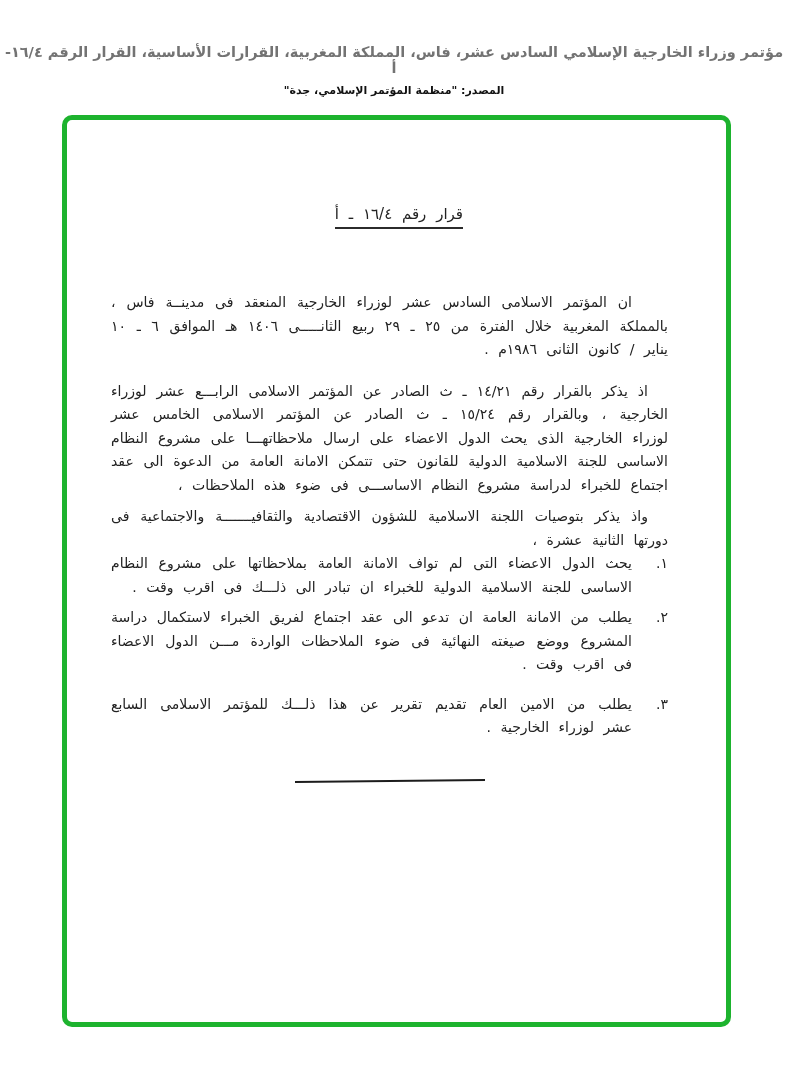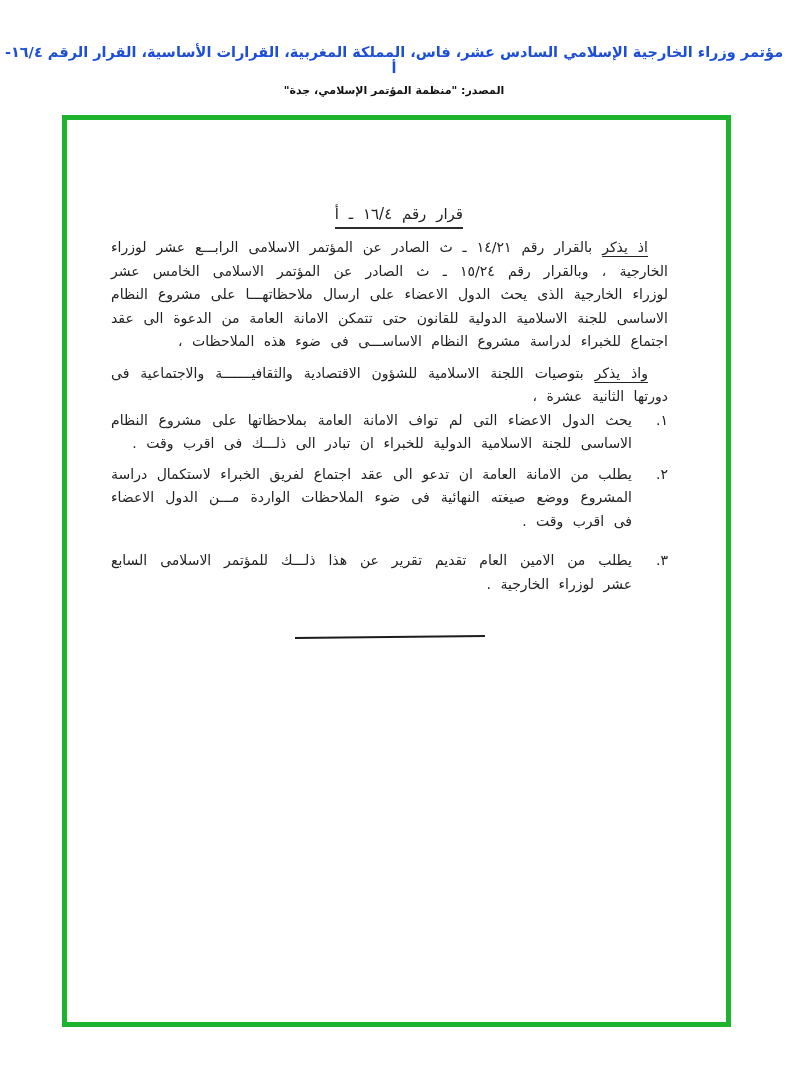--- a/index.html
+++ b/index.html
@@ -23,38 +23,38 @@
     top: 44px;
     left: 0;
     right: 0;
     direction: rtl;
     text-align: center;
   }
   .header-line1 {
     font-size: 14.5px;
     font-weight: 700;
     letter-spacing: 0;
-    color: #1d4ed8;
+    color: #737373;
   }
   .header-line2 {
     margin-top: 8px;
     font-size: 11px;
     font-weight: 700;
     color: #111111;
   }
 
   
   .frame {
     position: absolute;
     left: 62px;
     top: 115px;
     width: 659px;
     height: 902px;
     border: 5px solid #1db32e;
-    border-radius: 0;
+    border-radius: 10px;
     background: #ffffff;
   }
 
   
   .doc {
     position: absolute;
     top: 0; bottom: 0; left: 0; right: 0;
     padding: 86px 58px 0 44px;
     direction: rtl;
     color: #222222;
@@ -76,21 +76,20 @@
   }
 
   .para {
     font-size: 14px;
     line-height: 23.5px;
     text-align: justify;
     word-spacing: 5px;
     margin: 0;
   }
   .para .lead {
-    text-decoration: underline;
     text-underline-offset: 4px;
   }
   .p1 { margin-top: 55px; text-indent: 36px; margin-bottom: 18px; }
   .p2 { text-indent: 20px; margin-bottom: 8px; }
   .p3 { text-indent: 20px; }
   .p4 { text-indent: 38px; margin-bottom: 18px; }
 
   .items { margin-top: 0; }
   .item {
     display: flex;
@@ -131,20 +130,21 @@
     <div class="header-line2">المصدر:  "منظمة المؤتمر الإسلامي، جدة"</div>
   </div>
 
   <div class="frame">
     <div class="doc">
 
       <div class="doc-title">
         <span class="title-line">قرار رقم ١٦/٤ ـ أ</span><br>
       </div>
 
+      <p class="para p1"><span class="lead"></span><span>ان المؤتمر الاسلامى السادس عشر لوزراء الخارجية المنعقد فى مدينــة فاس ، بالمملكة المغربية خلال الفترة من ٢٥ ـ ٢٩ ربيع الثانـــــى ١٤٠٦ هـ الموافق ٦ ـ ١٠ يناير / كانون الثانى ١٩٨٦م .</span></p>
 
       <p class="para p2"><span class="lead">اذ يذكر</span><span> بالقرار رقم ١٤/٢١ ـ ث الصادر عن المؤتمر الاسلامى الرابـــع عشر لوزراء الخارجية ، وبالقرار رقم ١٥/٢٤ ـ ث الصادر عن المؤتمر الاسلامى الخامس عشر لوزراء الخارجية الذى يحث الدول الاعضاء على ارسال ملاحظاتهـــا على مشروع النظام الاساسى للجنة الاسلامية الدولية للقانون حتى تتمكن الامانة العامة من الدعوة الى عقد اجتماع للخبراء لدراسة مشروع النظام الاساســـى فى ضوء هذه الملاحظات ،</span></p>
 
       <p class="para p3"><span class="lead">واذ يذكر</span><span> بتوصيات اللجنة الاسلامية للشؤون الاقتصادية والثقافيـــــــة والاجتماعية فى دورتها الثانية عشرة ،</span></p>
 
 
       <div class="items">
 
         <div class="item item-1">
           <div class="item-number">١.</div>

